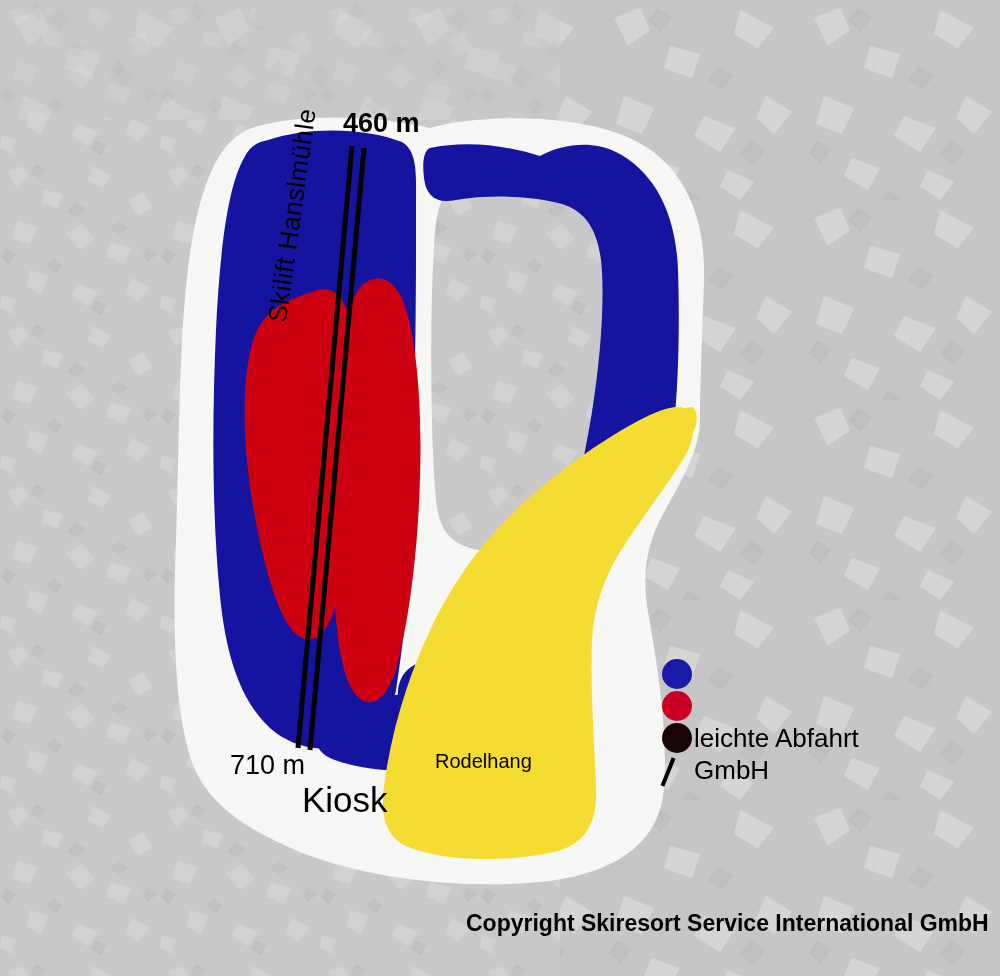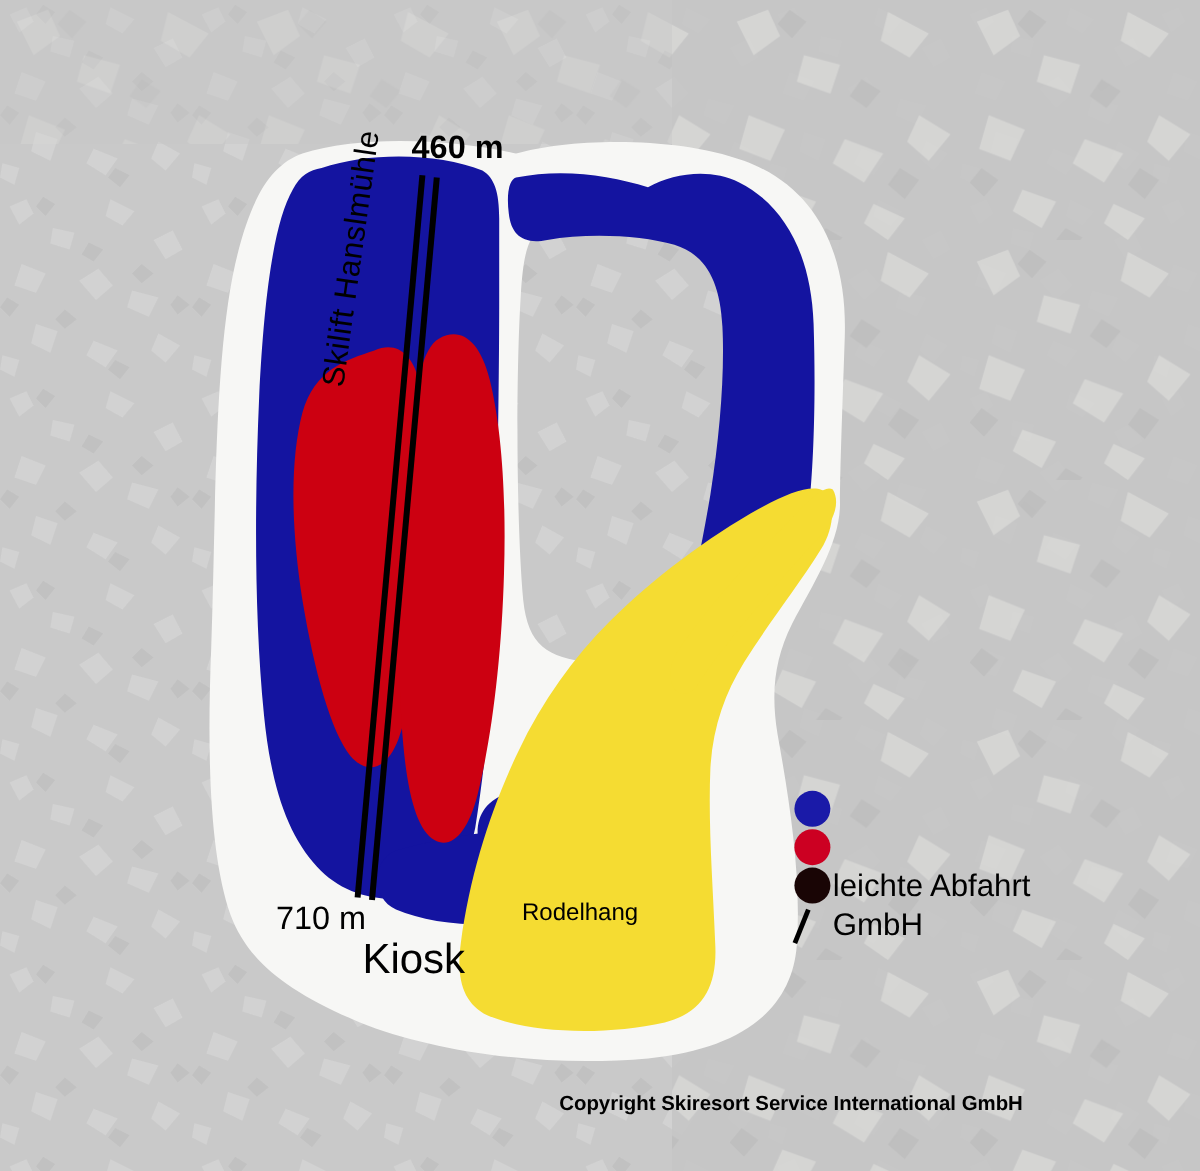--- a/index.html
+++ b/index.html
@@ -40,21 +40,21 @@
   .lbl-lift-line{
     left:262px; top:320px;
     font-size:26px;
     transform:rotate(-82deg);
     transform-origin:left top;
     letter-spacing:0.5px;
   }
   .copyright{
     position:absolute;
     left:466px; top:910px;
-    font-size:17px;
+    font-size:23px;
     font-weight:bold;
     color:#000;
     white-space:nowrap;
   }
 
   
   #legend{
     position:absolute;
     left:662px; top:658px;
     width:340px;

